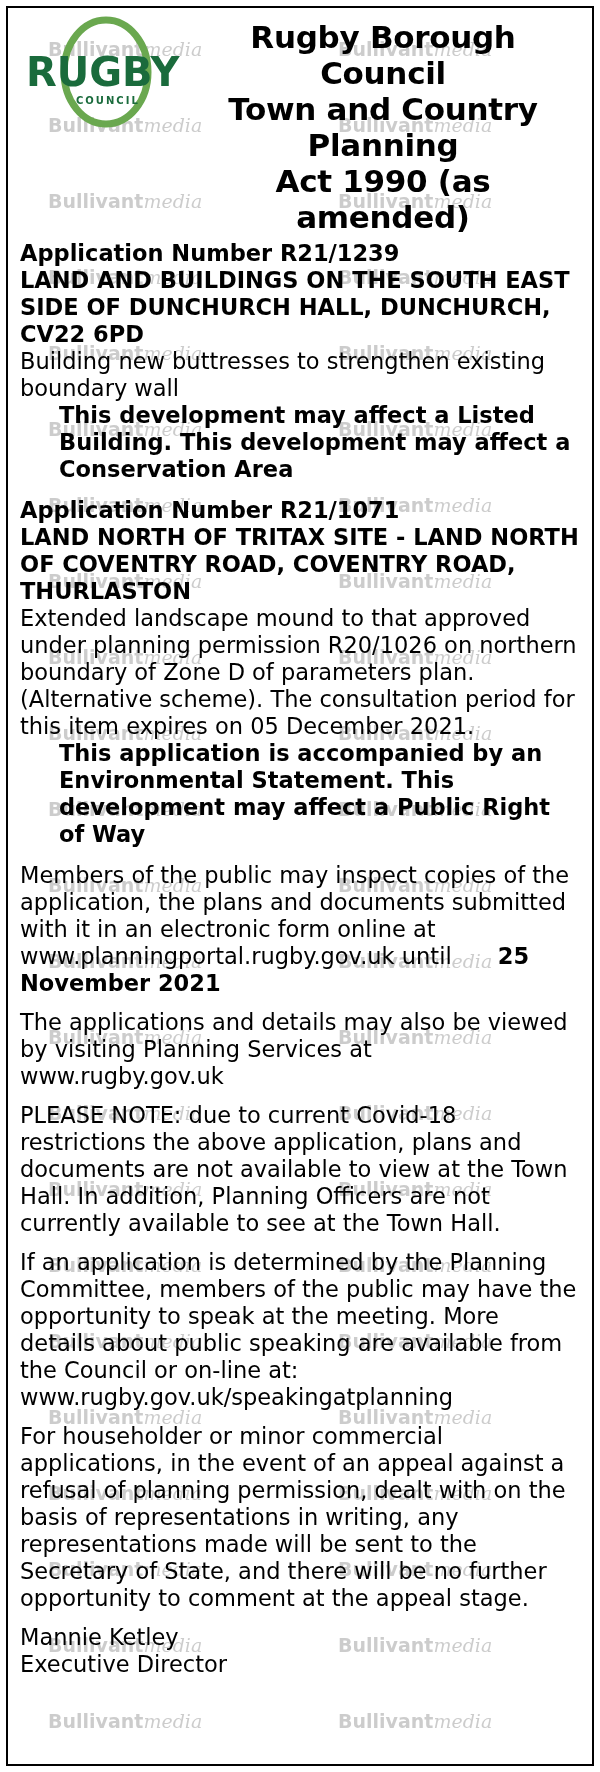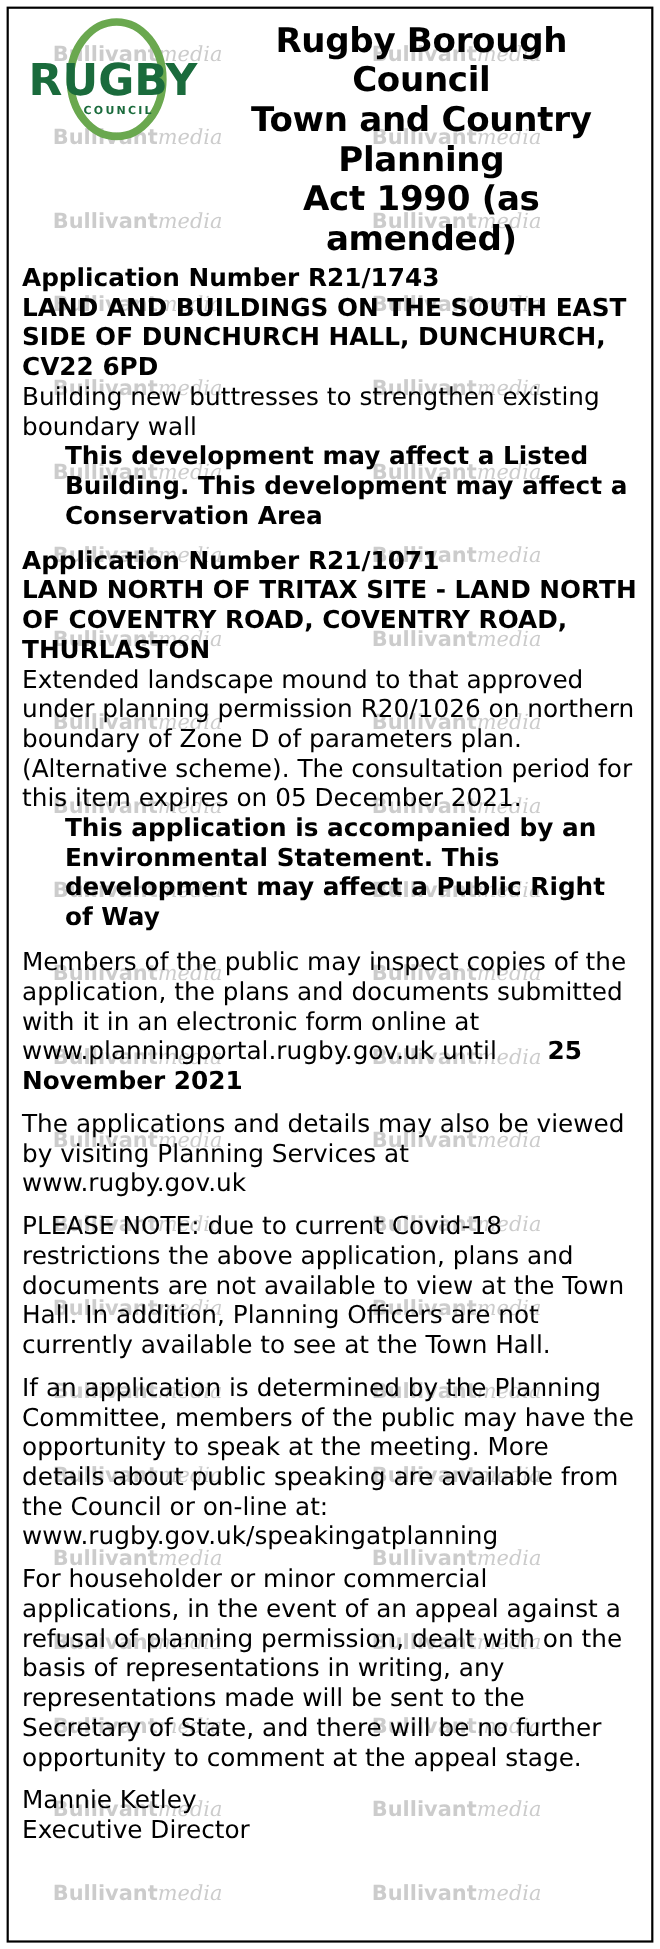--- a/index.html
+++ b/index.html
@@ -170,21 +170,21 @@
         <div class="title">
           <div>Rugby Borough Council</div>
           <div>Town and Country Planning</div>
           <div>Act 1990 (as amended)</div>
         </div>
       </div>
 
       <div class="body-text">
 
         <div>
-          <div class="p tight appnum">Application Number R21/1743</div>
+          <div class="p tight appnum">Application Number R21/1239</div>
           <div class="p tight caps">LAND AND BUILDINGS ON THE SOUTH EAST SIDE OF DUNCHURCH HALL, DUNCHURCH, CV22 6PD</div>
           <div class="p tight">Building new buttresses to strengthen existing boundary wall</div>
           <div class="p tight b">This development may affect a Listed Building. This development may affect a Conservation Area</div>
         </div>
 
         <div class="spacer-md"></div>
 
         <div>
           <div class="p tight appnum">Application Number R21/1071</div>
           <div class="p tight caps">LAND NORTH OF TRITAX SITE - LAND NORTH OF COVENTRY ROAD, COVENTRY ROAD, THURLASTON</div>

